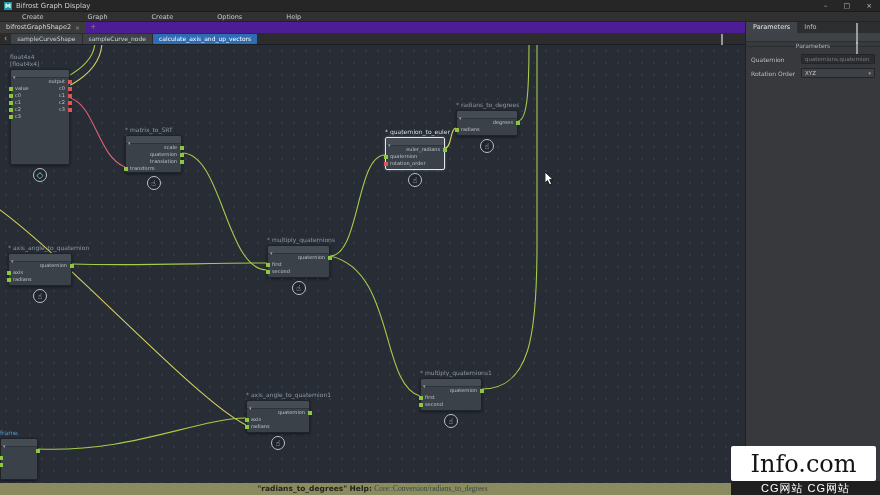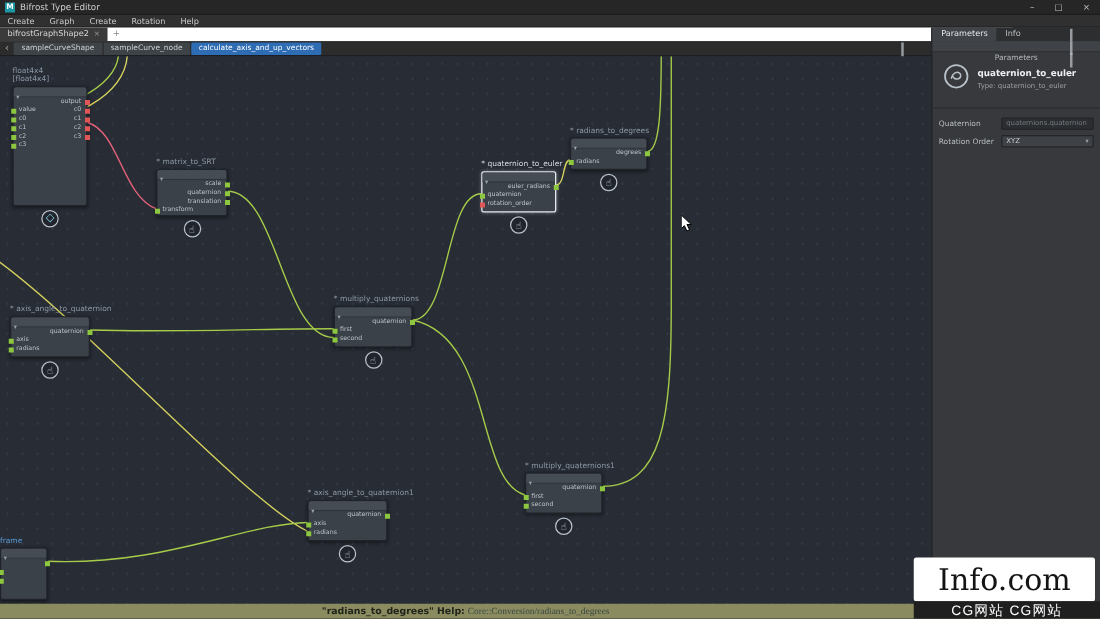--- a/index.html
+++ b/index.html
@@ -7,24 +7,24 @@
   body { position:relative; background:#272c35; font-family:"DejaVu Sans", sans-serif; -webkit-font-smoothing:antialiased; }
 
   
   .titlebar { position:absolute; left:0; top:0; width:880px; height:12px; background:#262626; display:flex; align-items:center; border-bottom:1px solid #1c1c1c; }
   .app-icon { width:8px; height:8px; background:#1b97a5; color:#fff; font-size:6px; line-height:8px; text-align:center; margin:0 4px; font-weight:bold; }
   .win-title { font-size:7px; color:#cfcfcf; }
   .win-btns { margin-left:auto; display:flex; }
   .win-btn { font-size:7px; color:#c0c0c0; padding:0 8px; line-height:12px; }
 
   .menubar { position:absolute; left:0; top:12px; width:880px; height:10px; background:#303030; display:flex; align-items:center; border-bottom:1px solid #232323; }
-  .menu-item { font-size:6.5px; color:#c9c9c9; padding:0 6px; line-height:10px; }
+  .menu-item { font-size:6.5px; color:#c9c9c9; padding:0 22px; line-height:10px; }
 
   
-  .tabbar { position:absolute; left:0; top:22px; width:810px; height:11px; background:#ffffff; display:flex; }
+  .tabbar { position:absolute; left:0; top:22px; width:810px; height:11px; background:#4c1d95; display:flex; }
   .tab { background:#3b3b3b; color:#d5d5d5; font-size:6.5px; line-height:11px; padding:0 6px; display:flex; align-items:center; }
   .tab-close { font-size:6px; color:#999; margin-left:4px; }
   .tab-plus { color:#8a8a8a; font-size:7px; line-height:11px; padding:0 4px; }
 
   .breadcrumbbar { position:absolute; left:0; top:33px; width:745px; height:12px; background:#2c2c2c; display:flex; align-items:center; border-bottom:1px solid #1b1e22; }
   .bc-back { color:#b5b5b5; font-size:8px; line-height:12px; padding:0 4px; }
   .crumb { font-size:6px; line-height:10px; padding:0 6px; margin-right:1px; background:#3e4347; color:#ccd1d5; border-radius:1px; white-space:nowrap; }
   .crumb.active { background:#2e6db4; color:#ffffff; }
   .bc-spacer { flex:1; }
   .bc-icon { width:8px; height:8px; margin-right:4px; position:relative; opacity:.75; }
@@ -88,33 +88,33 @@
   .wm-box span { font-family:"DejaVu Serif", serif; font-size:24px; color:#141414; }
   .wm-line2 { position:absolute; left:731px; top:481px; width:149px; height:14px; background:#1f1f1f;
     display:flex; align-items:center; justify-content:center; }
   .wm-line2 span { font-size:11px; color:#ffffff; letter-spacing:1px; font-family:sans-serif; }
 </style>
 </head>
 <body>
 
 <div class="titlebar">
   <div class="app-icon">M</div>
-  <div class="win-title">Bifrost Type Editor</div>
+  <div class="win-title">Bifrost Graph Display</div>
   <div class="win-btns">
     <span class="win-btn">–</span>
     <span class="win-btn">□</span>
     <span class="win-btn">×</span>
   </div>
 </div>
 
 <div class="menubar">
   <span class="menu-item">Create</span>
   <span class="menu-item">Graph</span>
   <span class="menu-item">Create</span>
-  <span class="menu-item">Rotation</span>
+  <span class="menu-item">Options</span>
   <span class="menu-item">Help</span>
 </div>
 
 <div class="tabbar">
   <div class="tab">
     <span>bifrostGraphShape2</span>
     <span class="tab-close">×</span>
   </div>
   <span class="tab-plus">+</span>
 </div>
@@ -371,32 +371,20 @@
       <span class="bc-icon"><span class="icon-lines"></span></span>
     </span>
   </div>
   <div class="panel-section">
     <span class="sec-label">Parameters</span>
     <span class="sec-icons">
       <span class="bc-icon"><span class="icon-sq"></span></span>
       <span class="bc-icon"><span class="icon-lines"></span></span>
     </span>
   </div>
-  <div class="nodeinfo">
-    <span class="pn-icon">
-      <svg width="22" height="22" viewBox="0 0 22 22">
-        <circle cx="11" cy="11" r="9" fill="none" stroke="#b8c0c8" stroke-width="1.4"></circle>
-        <path d="M7,13 C8.5,6.5 14,7 14.5,10 C15,13.5 9,14.5 8.5,11" fill="none" stroke="#b8c0c8" stroke-width="1.2"></path>
-      </svg>
-    </span>
-    <span class="pn-text">
-      <div class="pn-name">quaternion_to_euler</div>
-      <div class="pn-type">Type: quaternion_to_euler</div>
-    </span>
-  </div>
   <div class="pdivider"></div>
   <div class="field-row">
     <span class="f-label">Quaternion</span>
     <div class="f-value dim">quaternions.quaternion</div>
   </div>
   <div class="field-row">
     <span class="f-label">Rotation Order</span>
     <div class="f-value dropdown">
       <span>XYZ</span>
       <span class="dd-caret">▾</span>

